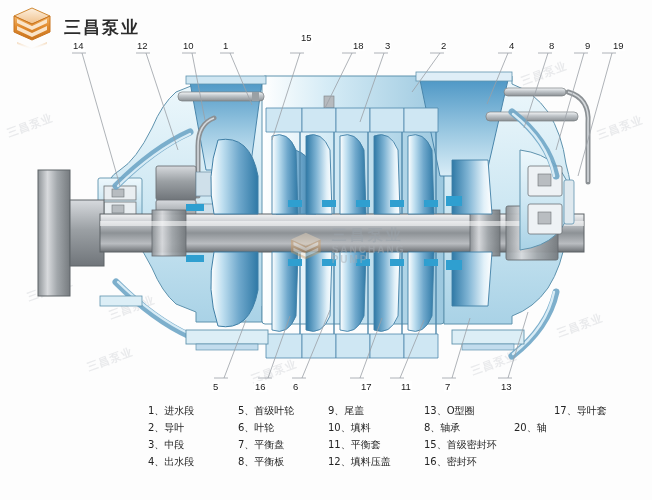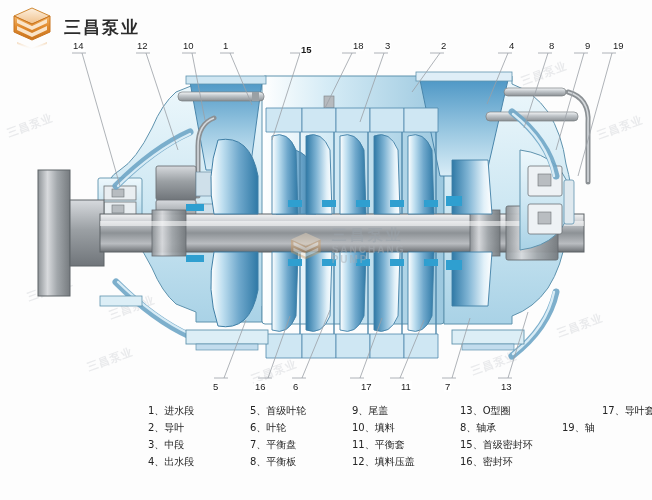--- a/index.html
+++ b/index.html
@@ -39,21 +39,21 @@
     display:flex;align-items:center;gap:6px;opacity:.5;pointer-events:none;
   }
   .cwm-text{display:flex;flex-direction:column;line-height:1;}
   .cwm-cn{font-size:15px;color:#9aa3ab;letter-spacing:3px;font-weight:bold;font-family:"DejaVu Sans",sans-serif;}
   .cwm-en{font-size:10px;color:#a8aeb4;letter-spacing:2px;font-weight:bold;margin-top:2px;}
 
   
   .legend{
     position:absolute;left:148px;top:402px;width:480px;
     display:grid;grid-template-columns:86px 86px 92px 86px;
-    grid-auto-rows:17px;column-gap:16px;
+    grid-auto-rows:17px;column-gap:4px;
     font-family:"DejaVu Sans",sans-serif;font-size:10px;color:#242424;
   }
   .legend-item{white-space:nowrap;line-height:17px;}
 </style>
 </head>
 <body>
 
 <div id="root">
 
   <div id="bg-wm-layer">
@@ -386,21 +386,21 @@
       <span class="cwm-cn">三昌泵业</span>
       <span class="cwm-en">SANCHANG PUMP</span>
     </div>
   </div>
 
   <div id="callout-layer">
       <div class="callout" style="left: 72px; top: 40px;">14</div>
       <div class="callout" style="left: 136px; top: 40px;">12</div>
       <div class="callout" style="left: 182px; top: 40px;">10</div>
       <div class="callout" style="left: 222px; top: 40px;">1</div>
-      <div class="callout" style="left: 300px; top: 44px; font-weight: bold;">15</div>
+      <div class="callout" style="left: 300px; top: 32px;">15</div>
       <div class="callout" style="left: 352px; top: 40px;">18</div>
       <div class="callout" style="left: 384px; top: 40px;">3</div>
       <div class="callout" style="left: 440px; top: 40px;">2</div>
       <div class="callout" style="left: 508px; top: 40px;">4</div>
       <div class="callout" style="left: 548px; top: 40px;">8</div>
       <div class="callout" style="left: 584px; top: 40px;">9</div>
       <div class="callout" style="left: 612px; top: 40px;">19</div>
       <div class="callout" style="left: 212px; top: 381px;">5</div>
       <div class="callout" style="left: 254px; top: 381px;">16</div>
       <div class="callout" style="left: 292px; top: 381px;">6</div>
@@ -413,21 +413,21 @@
   <div class="legend" id="legend" style="grid-template-columns: 86px 86px 92px 86px 86px;">
       <div class="legend-item" style="grid-area: 1 / 1;">1、进水段</div>
       <div class="legend-item" style="grid-area: 1 / 2;">5、首级叶轮</div>
       <div class="legend-item" style="grid-area: 1 / 3;">9、尾盖</div>
       <div class="legend-item" style="grid-area: 1 / 4;">13、O型圈</div>
       <div class="legend-item" style="grid-area: 1 / 5; margin-left: 40px;">17、导叶套</div>
       <div class="legend-item" style="grid-area: 2 / 1;">2、导叶</div>
       <div class="legend-item" style="grid-area: 2 / 2;">6、叶轮</div>
       <div class="legend-item" style="grid-area: 2 / 3;">10、填料</div>
       <div class="legend-item" style="grid-area: 2 / 4;">8、轴承</div>
-      <div class="legend-item" style="grid-area: 2 / 5;">19、轴</div>
+      <div class="legend-item" style="grid-area: 2 / 5;">20、轴</div>
       <div class="legend-item" style="grid-area: 3 / 1;">3、中段</div>
       <div class="legend-item" style="grid-area: 3 / 2;">7、平衡盘</div>
       <div class="legend-item" style="grid-area: 3 / 3;">11、平衡套</div>
       <div class="legend-item" style="grid-area: 3 / 4;">15、首级密封环</div>
       <div class="legend-item" style="grid-area: 4 / 1;">4、出水段</div>
       <div class="legend-item" style="grid-area: 4 / 2;">8、平衡板</div>
       <div class="legend-item" style="grid-area: 4 / 3;">12、填料压盖</div>
       <div class="legend-item" style="grid-area: 4 / 4;">16、密封环</div>
       <div class="legend-item" style="grid-area: 4 / 5;"></div>
     </div>

